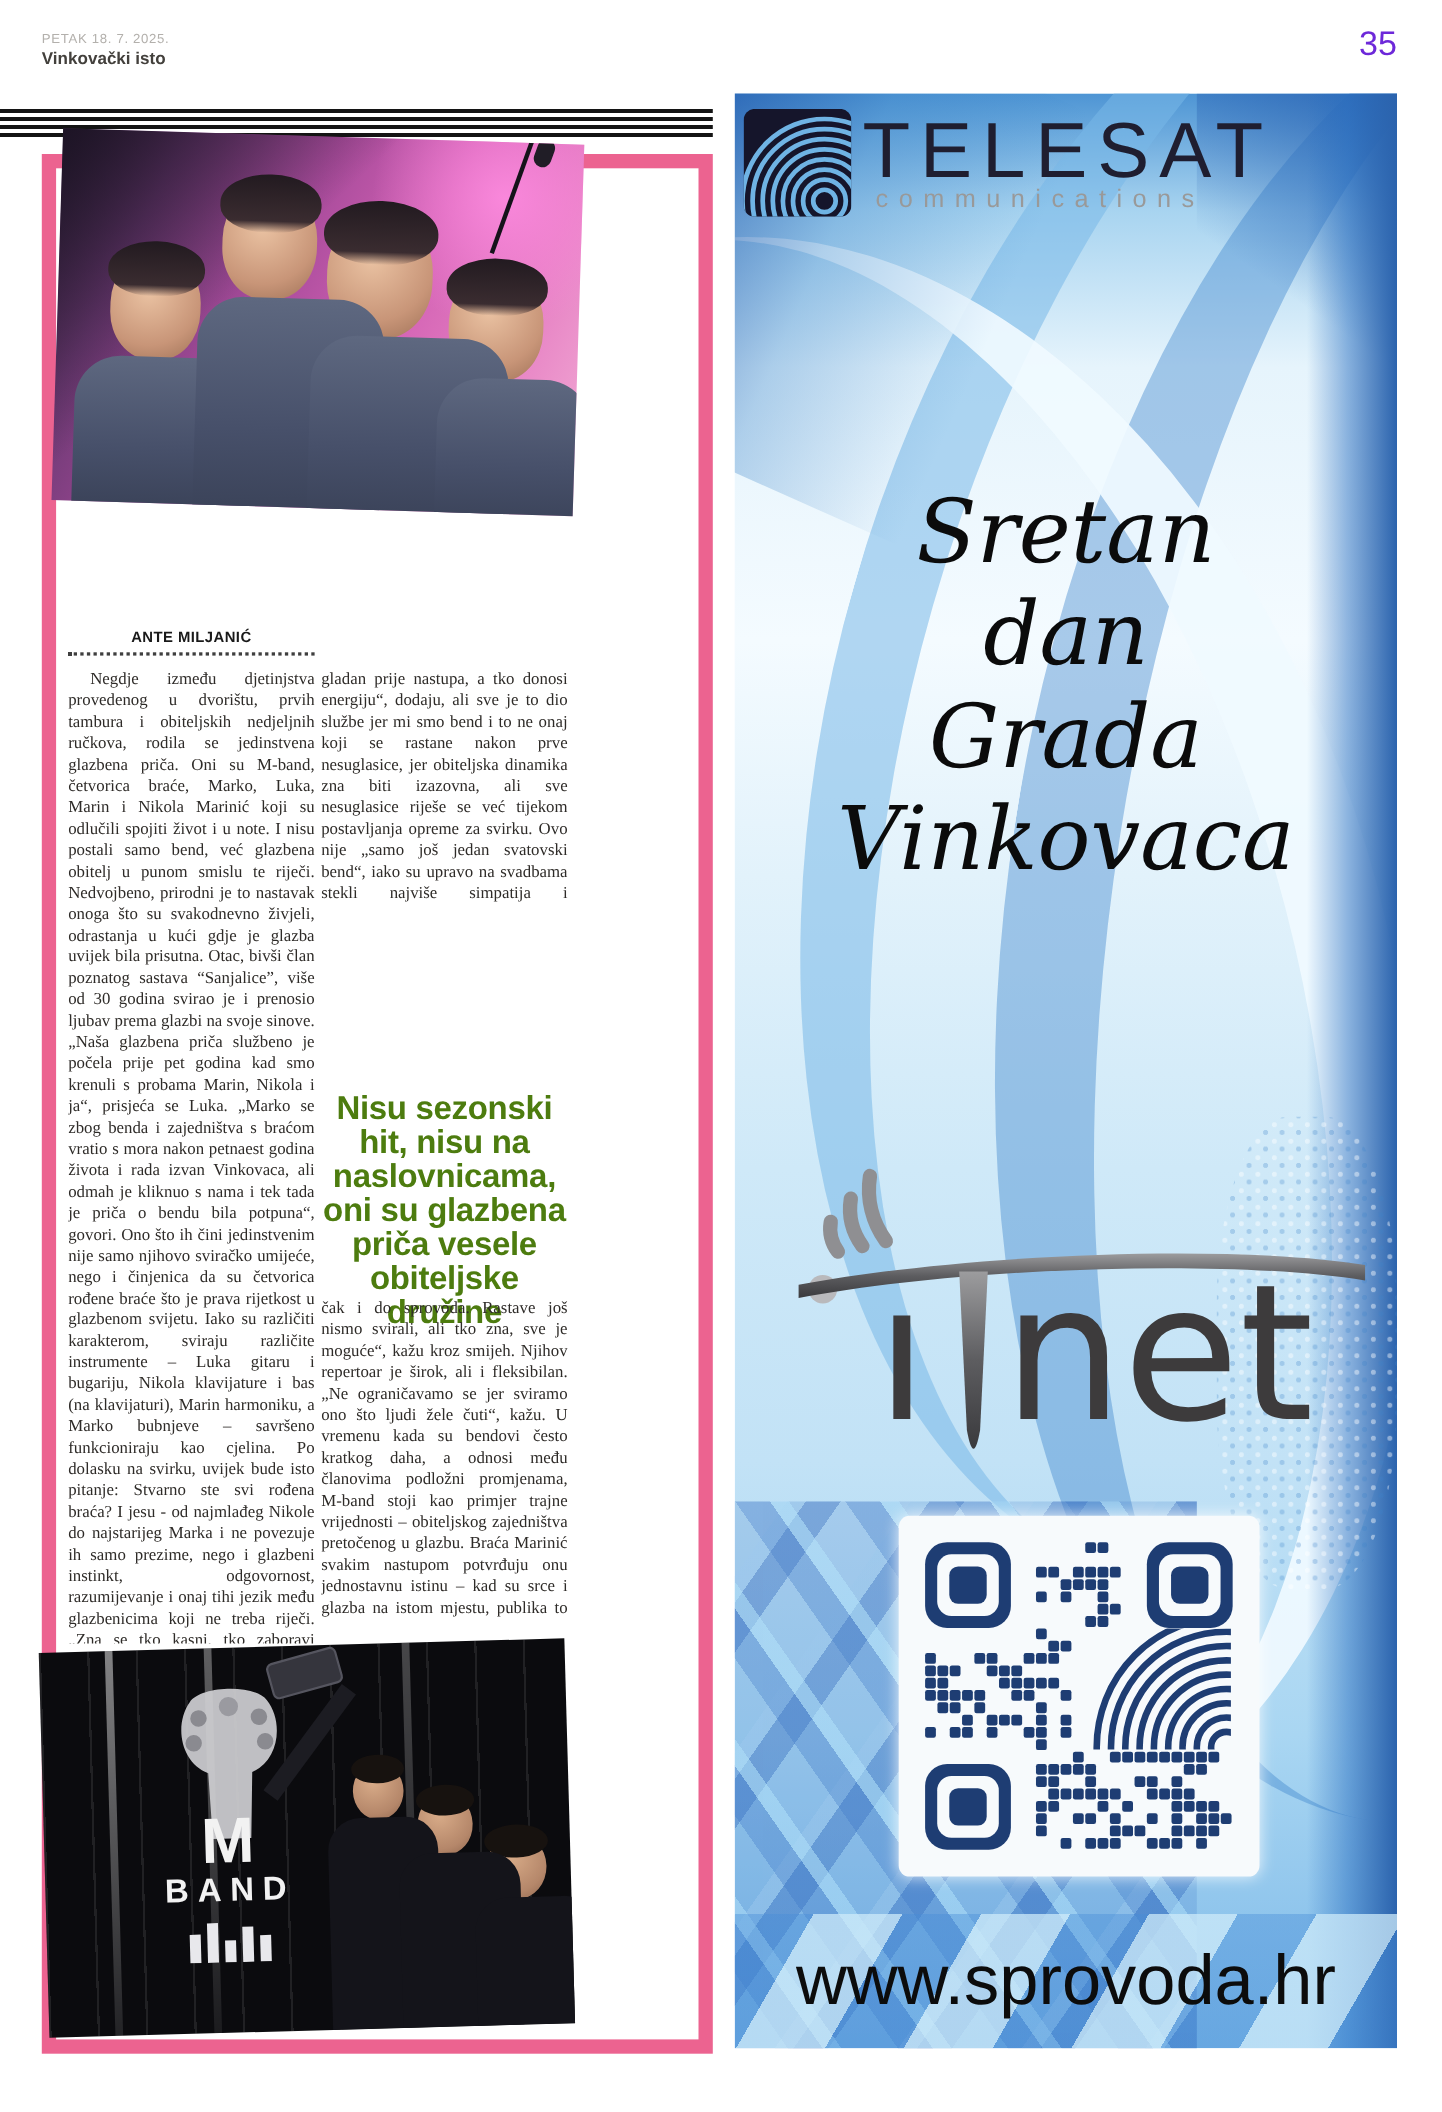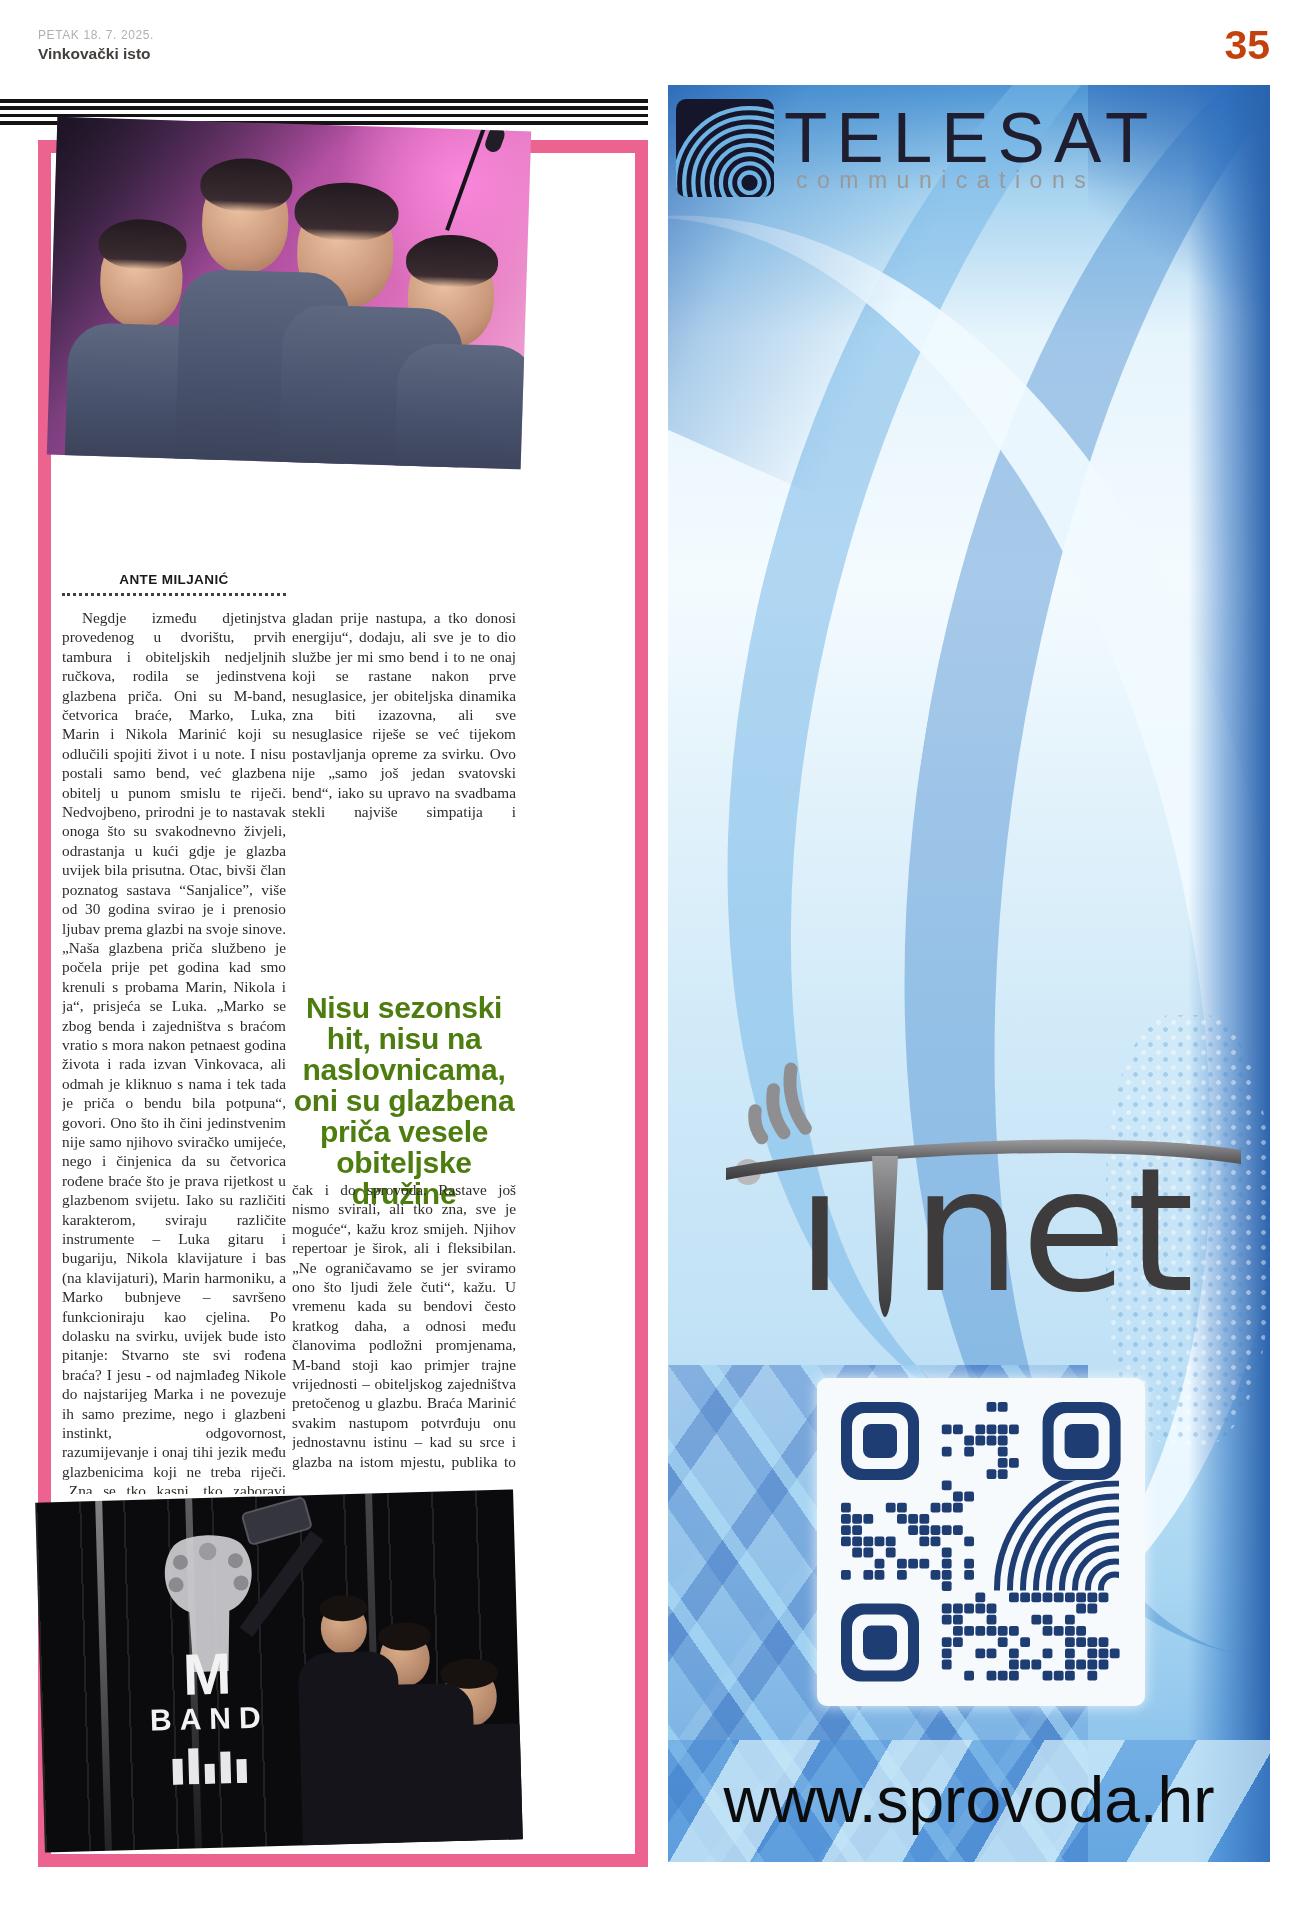--- a/index.html
+++ b/index.html
@@ -3,21 +3,21 @@
 <meta charset="utf-8">
 <style>
   html,body{margin:0;padding:0;background:#ffffff;}
   #page{position:relative;width:1311px;height:1920px;background:#ffffff;overflow:hidden;
         font-family:"Liberation Sans",sans-serif;}
   .abs{position:absolute;}
 
   
   .hdr-date{left:38px;top:28px;font-size:12px;letter-spacing:.6px;color:#b3b0ac;}
   .hdr-pub{left:38px;top:45px;font-size:15.5px;font-weight:600;color:#43403c;}
-  .pagenum{left:1200px;top:22px;width:70px;text-align:right;font-size:41px;font-weight:700;color:#c2410c;}
+  .pagenum{left:1200px;top:22px;width:70px;text-align:right;font-size:31px;font-weight:400;color:#6d28d9;}
   .stripes{left:0;top:99px;width:648px;height:29px;
     background:repeating-linear-gradient(180deg,#141414 0 3.6px,#ffffff 3.6px 7.4px);}
 
   
   .frame{left:38px;top:140px;width:610px;height:1727px;border:13px solid #ec6390;
          box-sizing:border-box;background:#ffffff;}
 
   
   .photo-top{left:52px;top:124px;width:474px;height:338px;transform:rotate(1.8deg);
     overflow:hidden;z-index:4;
@@ -235,20 +235,26 @@
           <circle cx="72" cy="82" r="64"></circle>
             <circle cx="72" cy="82" r="73"></circle>
         </g>
       </svg>
       <div class="ts-textwrap">
         <div class="ts-name">TELESAT</div>
         <div class="ts-sub">communications</div>
       </div>
     </div>
 
+    <div class="abs greeting">
+      <span>Sretan</span>
+      <span>dan</span>
+      <span>Grada</span>
+      <span>Vinkovaca</span>
+    </div>
 
     <svg class="abs itnet" viewBox="0 0 558 312">
       <defs>
         <linearGradient id="blade" x1="0" y1="0" x2="0" y2="1">
           <stop offset="0" stop-color="#9c9c9e"></stop>
             <stop offset=".5" stop-color="#5d5d60"></stop>
           <stop offset="1" stop-color="#3a3a3d"></stop>
         </linearGradient>
       </defs>
       <g stroke="#8f8f92" stroke-width="13" fill="none" stroke-linecap="round">

